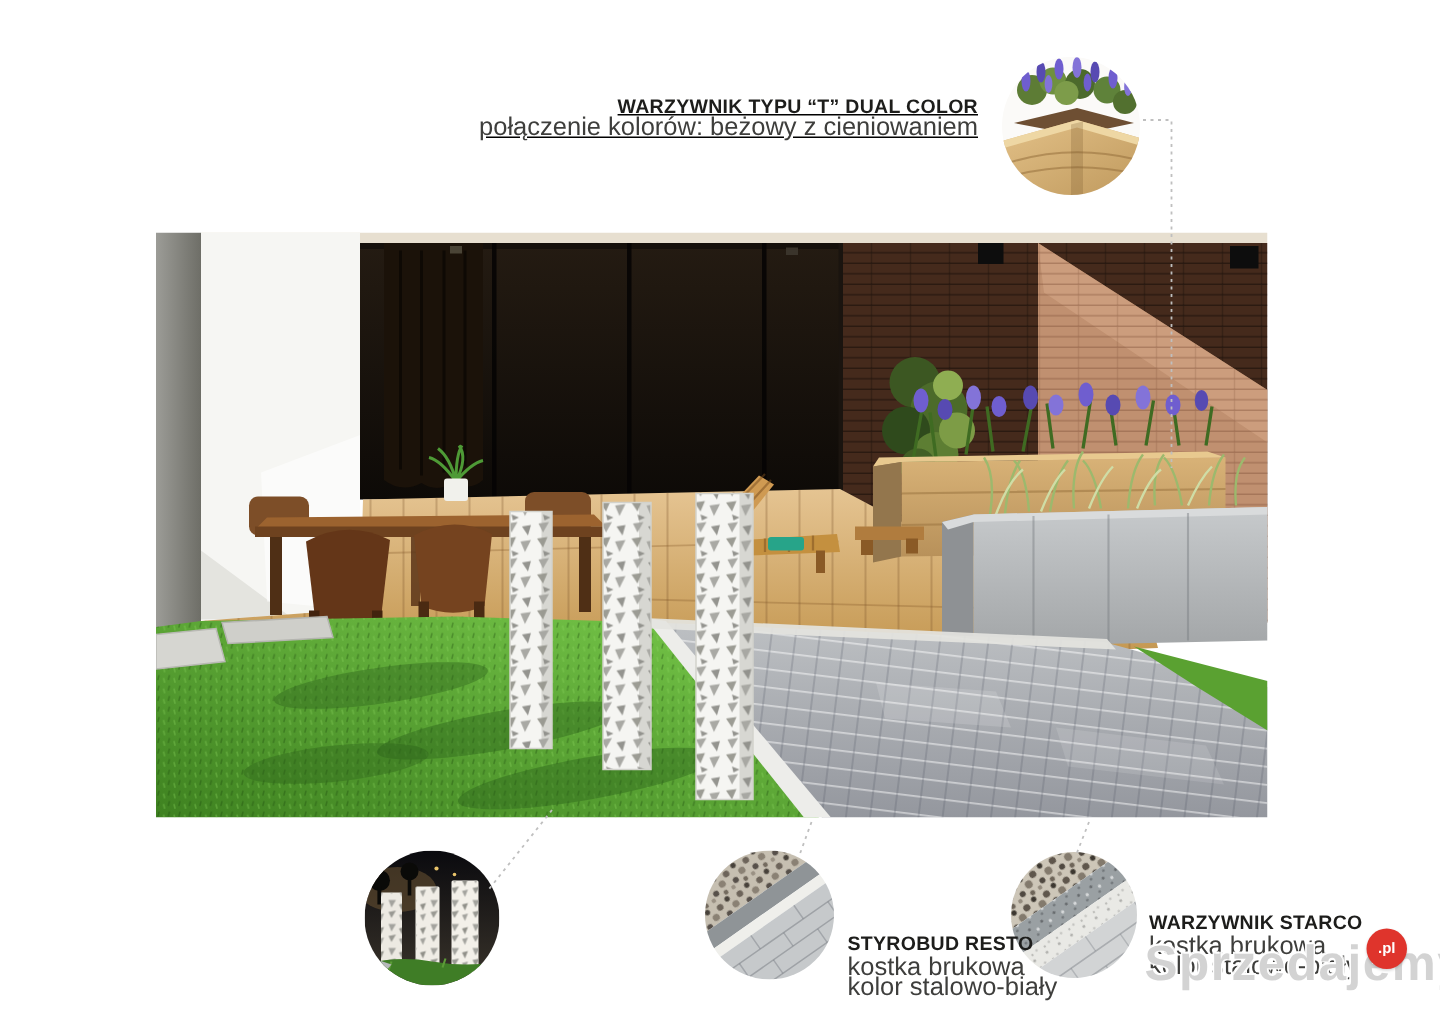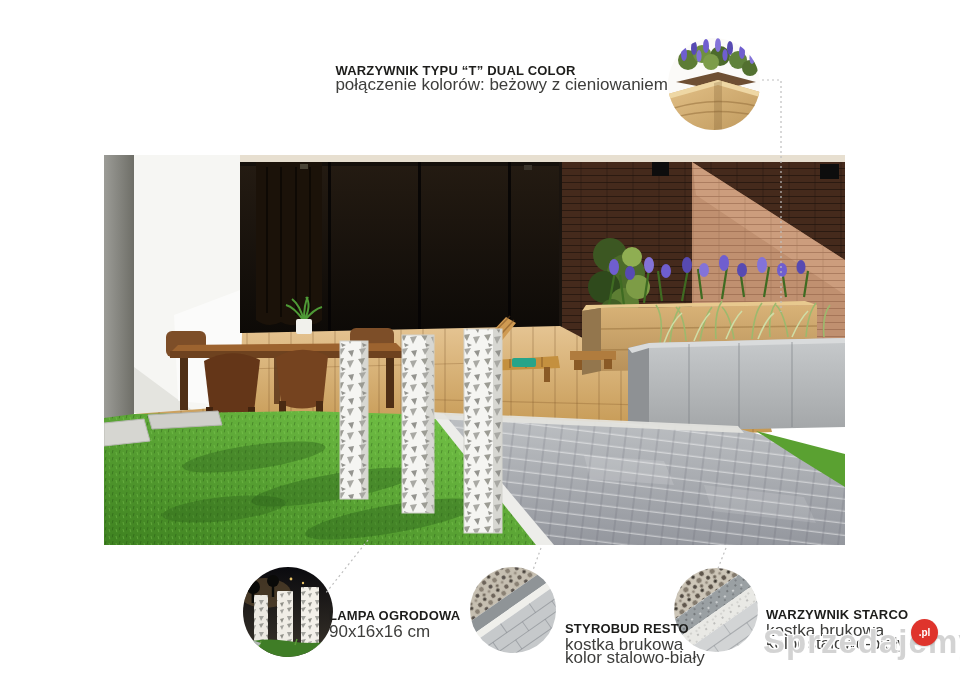--- a/index.html
+++ b/index.html
@@ -2,21 +2,21 @@
 <html><head>
 <meta charset="utf-8">
 <style>
   html,body{margin:0;padding:0;background:#ffffff;}
   body{font-family:"Liberation Sans",sans-serif;}
   .canvas{position:relative;width:960px;height:678px;background:#ffffff;overflow:hidden;}
 
   
   .callout-title{font-weight:bold;font-size:13px;line-height:15px;color:#1d1d1b;letter-spacing:.2px;}
   .callout-line{font-size:17px;line-height:13px;color:#3e3e3c;}
-  .top-callout-text{position:absolute;right:292px;top:63px;text-align:left;z-index:4;}
+  .top-callout-text{position:absolute;right:308px;top:63px;text-align:right;z-index:4;text-decoration:underline;}
   .b-text{position:absolute;z-index:2;}
   .b-text .callout-title{margin-bottom:2px;}
   .lampa-text{left:329px;top:608px;}
   .resto-text{left:565px;top:621px;}
   .starco-text{left:766px;top:607px;}
 
   
   .thumb{position:absolute;border-radius:50%;overflow:hidden;z-index:2;}
   .thumb svg{display:block;}
   .thumb-planter{left:668px;top:38px;width:92px;height:92px;}
@@ -404,24 +404,20 @@
         <rect x="-35" y="26" width="160" height="17" fill="url(#speckGray)"></rect>
         <rect x="-35" y="43" width="160" height="15" fill="#e9e9e5"></rect>
         <rect x="-35" y="43" width="160" height="15" fill="url(#speckWhite)"></rect>
         <rect x="-35" y="58" width="160" height="70" fill="#d2d4d5"></rect>
         <path d="M-35,70 H125 M-35,82 H125 M-35,94 H125" stroke="rgba(130,134,140,.5)" stroke-width="1.1"></path>
         <path d="M0,58 V70 M40,58 V70 M80,58 V70 M20,70 V82 M60,70 V82 M0,82 V94 M40,82 V94 M80,82 V94" stroke="rgba(130,134,140,.4)" stroke-width="1"></path>
       </g>
     </svg>
   </div>
 
-  <div class="b-text lampa-text">
-    <div class="callout-title">LAMPA OGRODOWA</div>
-    <div class="callout-line">90x16x16 cm</div>
-  </div>
   <div class="b-text resto-text">
     <div class="callout-title">STYROBUD RESTO</div>
     <div class="callout-line">kostka brukowa</div>
     <div class="callout-line">kolor stalowo-biały</div>
   </div>
   <div class="b-text starco-text">
     <div class="callout-title">WARZYWNIK STARCO</div>
     <div class="callout-line">kostka brukowa</div>
     <div class="callout-line">kolor stalowo-biały</div>
   </div>

